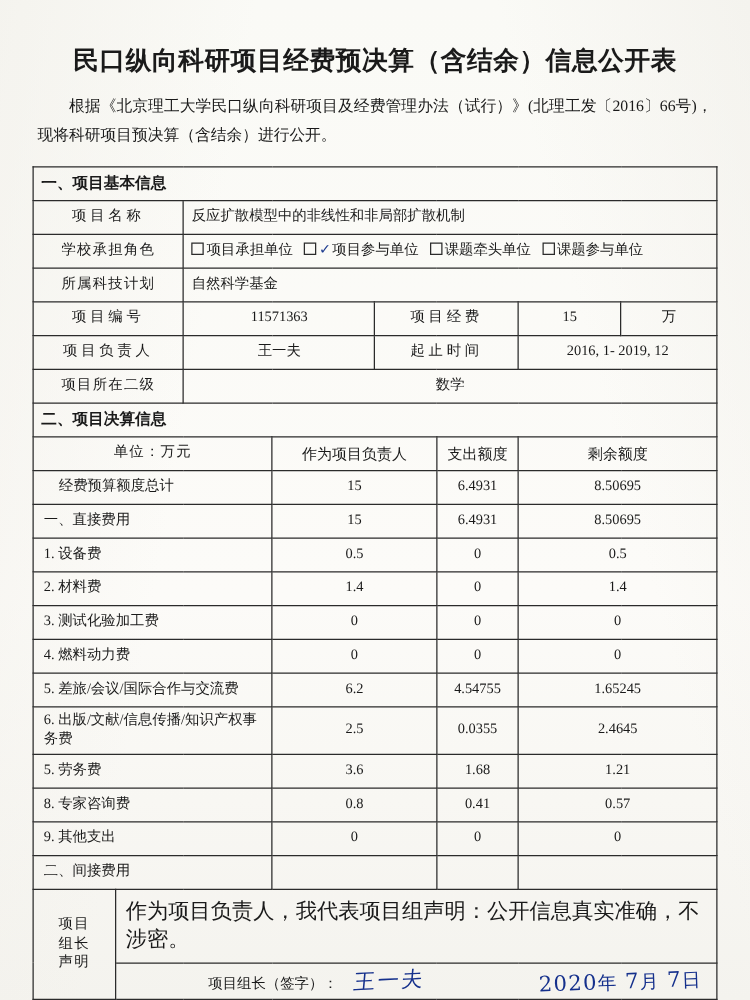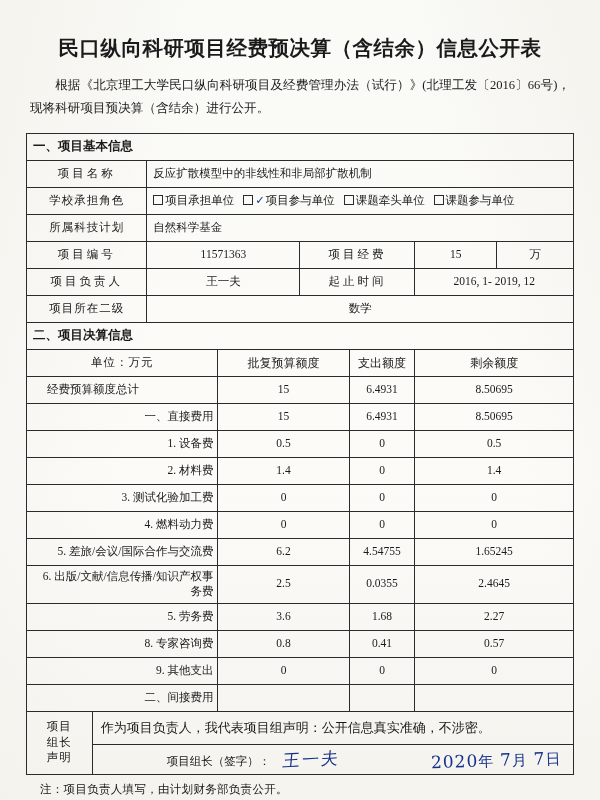--- a/index.html
+++ b/index.html
@@ -85,21 +85,21 @@
     padding-left: 6px !important;
   }
   .ctr {
     text-align: center;
   }
   .col-head {
     text-align: center;
     font-size: 12px;
   }
   .row-lbl {
-    text-align: right;
+    text-align: left;
     padding-left: 8px !important;
   }
   .row-lbl-indent {
     text-align: left;
     padding-left: 20px !important;
   }
   .unit-cell {
     text-align: center;
     letter-spacing: 1px;
     margin-left: 44px;
@@ -117,21 +117,21 @@
   }
   .opt {
     margin-right: 6px;
     white-space: nowrap;
   }
   .tick {
     display: inline-block;
     margin-right: 1px;
   }
   .decl-cell {
-    font-size: 13px;
+    font-size: 17px;
     line-height: 1.7;
     padding: 6px 8px !important;
   }
   .decl-vert {
     text-align: center;
     line-height: 1.6;
     letter-spacing: 1px;
   }
   .sign-row {
     position: relative;
@@ -238,21 +238,21 @@
         <td colspan="2" class="lbl">项目所在二级</td>
         <td colspan="6" class="ctr">数学</td>
       </tr>
 
       <tr>
         <td colspan="8" class="sec-head">二、项目决算信息</td>
       </tr>
 
       <tr>
         <td colspan="3" class="unit-cell">单位：万元</td>
-        <td colspan="2" class="col-head">批复预算额度</td>
+        <td colspan="2" class="col-head">作为项目负责人</td>
         <td class="col-head">支出额度</td>
         <td colspan="2" class="col-head">剩余额度</td>
       </tr>
 
       <tr>
         <td colspan="3" class="row-lbl-indent">经费预算额度总计</td>
         <td colspan="2" class="ctr">15</td>
         <td class="ctr">6.4931</td>
         <td colspan="2" class="ctr">8.50695</td>
       </tr>
@@ -295,21 +295,21 @@
       <tr>
         <td colspan="3" class="row-lbl tall">6. 出版/文献/信息传播/知识产权事务费</td>
         <td colspan="2" class="ctr tall">2.5</td>
         <td class="ctr tall">0.0355</td>
         <td colspan="2" class="ctr tall">2.4645</td>
       </tr>
       <tr>
         <td colspan="3" class="row-lbl">5. 劳务费</td>
         <td colspan="2" class="ctr">3.6</td>
         <td class="ctr">1.68</td>
-        <td colspan="2" class="ctr">2.27</td>
+        <td colspan="2" class="ctr">1.21</td>
       </tr>
       <tr>
         <td colspan="3" class="row-lbl">8. 专家咨询费</td>
         <td colspan="2" class="ctr">0.8</td>
         <td class="ctr">0.41</td>
         <td colspan="2" class="ctr">0.57</td>
       </tr>
       <tr>
         <td colspan="3" class="row-lbl">9. 其他支出</td>
         <td colspan="2" class="ctr">0</td>

